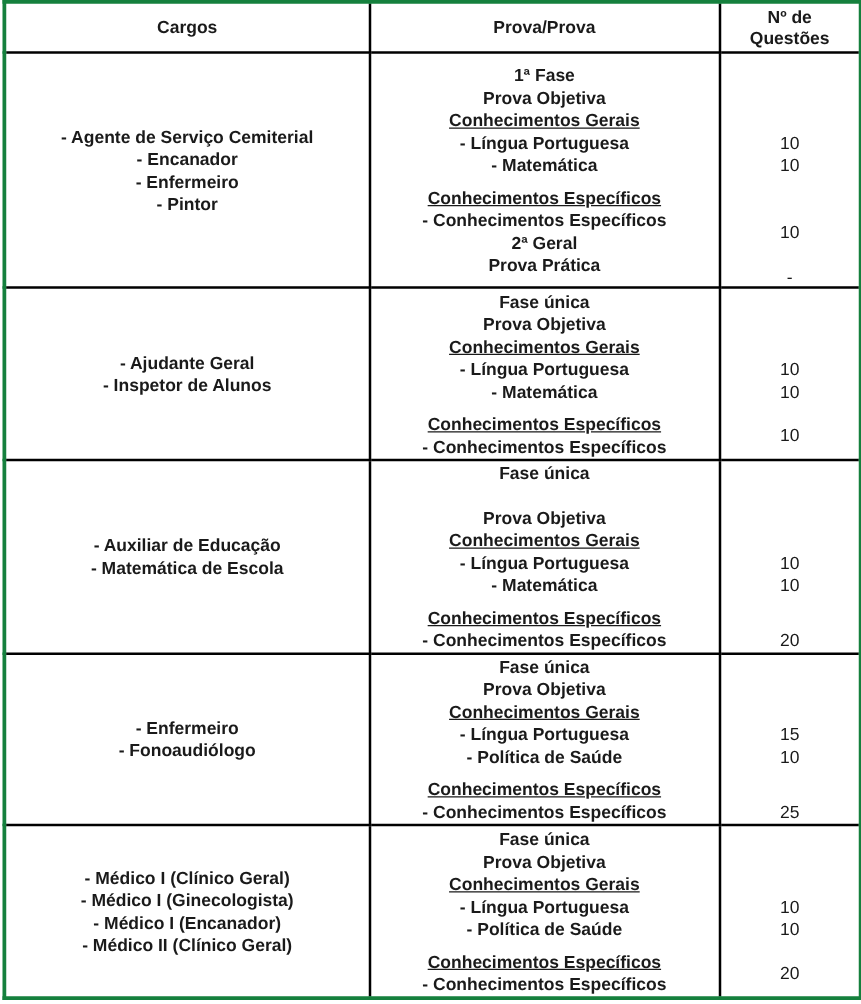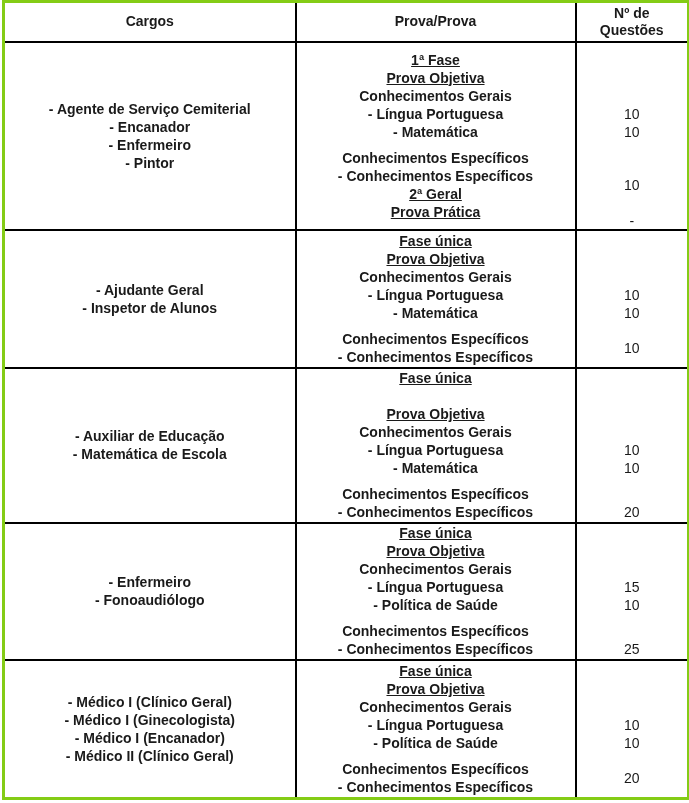--- a/index.html
+++ b/index.html
@@ -15,21 +15,21 @@
     font-family: "Liberation Sans", "DejaVu Sans", sans-serif;
     color: #1a1a1a;
   }
   table.exam-table {
     position: absolute;
     left: 2px;
     top: 0;
     border-collapse: collapse;
     table-layout: fixed;
     width: 685px;
-    border: 3px solid #84cc16;
+    border: 3px solid #15803d;
   }
   table.exam-table th,
   table.exam-table td {
     border: 2px solid #000000;
     padding: 0;
     vertical-align: middle;
     text-align: center;
     overflow: hidden;
   }
   thead tr { height: 40px; }
@@ -47,23 +47,22 @@
   .ln {
     height: 18px;
     line-height: 18px;
     font-size: 14px;
     white-space: nowrap;
   }
   .gapln { height: 8px; }
   .blankln { height: 18px; }
   .s-hu {
     font-weight: 700;
-    text-decoration: underline;
-  }
-  .s-b { font-weight: 700; }
+  }
+  .s-b { font-weight: 700; text-decoration: underline; }
   .s-p { font-weight: 700; }
   .qln { font-weight: 400; }
   .qoff { position: relative; top: 9px; }
 </style>
 </head>
 <body>
 
 <div class="page">
   <table class="exam-table">
     <colgroup>

